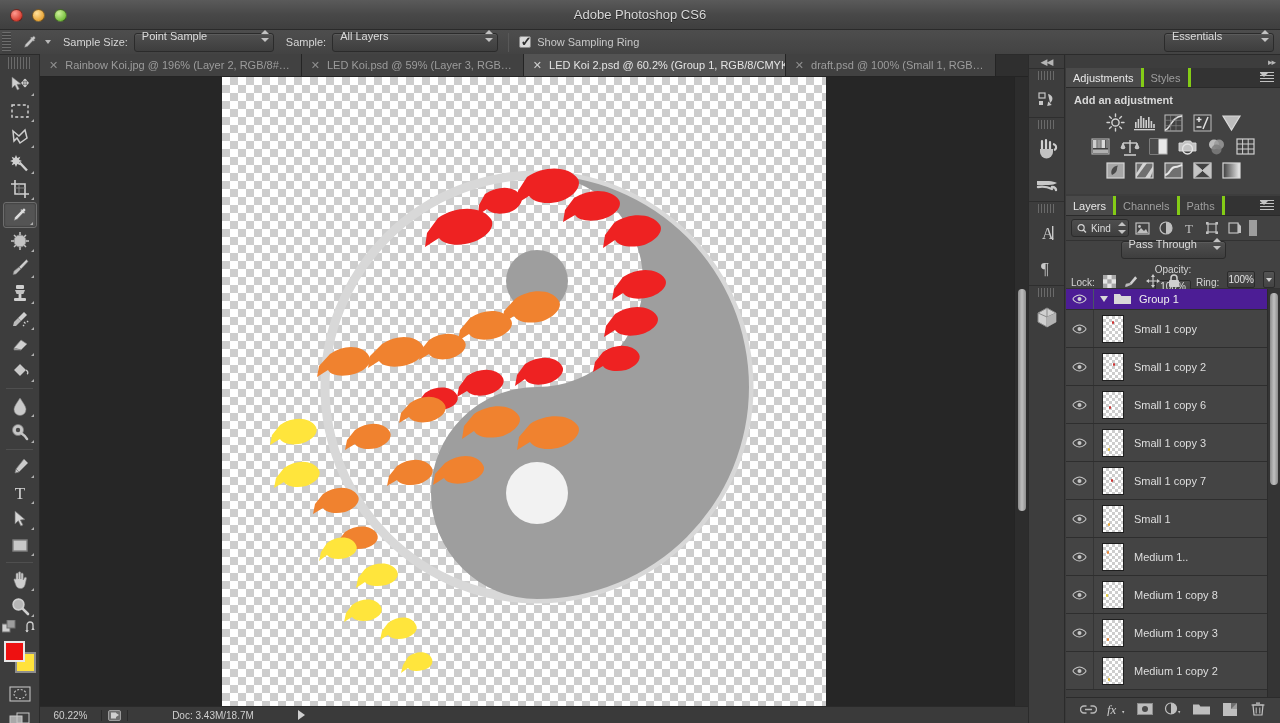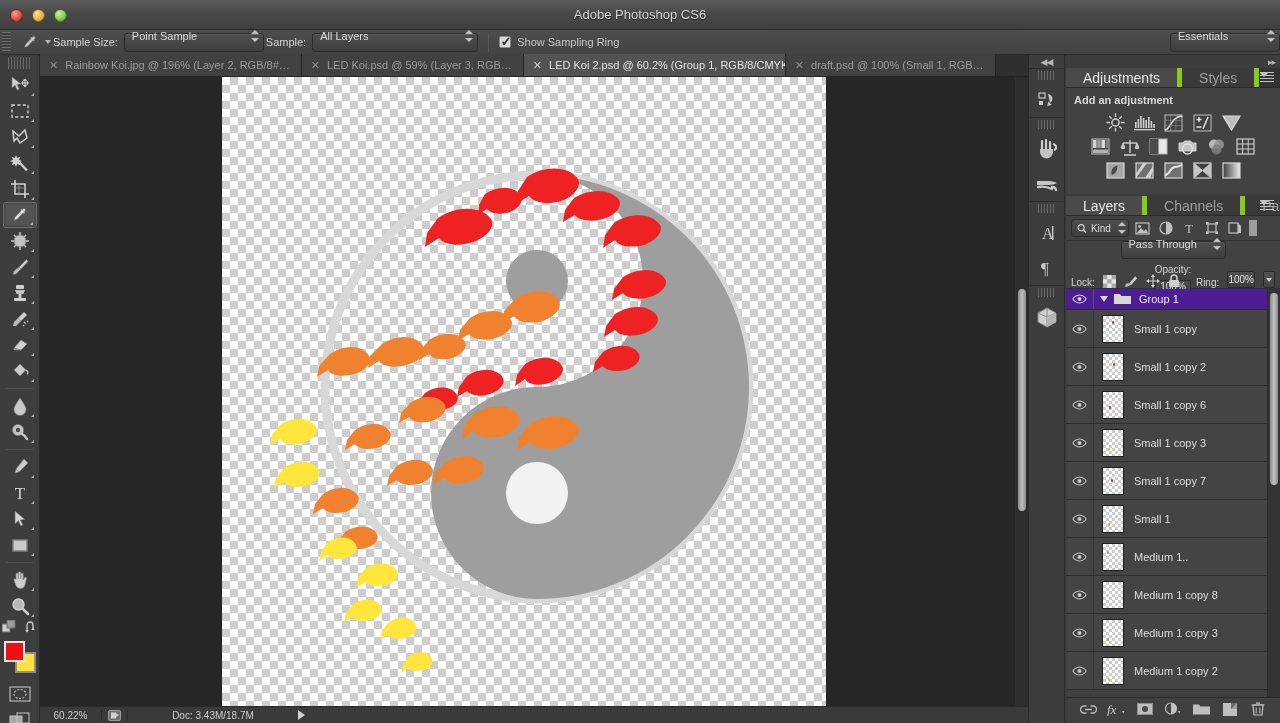--- a/index.html
+++ b/index.html
@@ -34,21 +34,21 @@
     background:linear-gradient(180deg,#4d4d4d,#434343);
     border-bottom:1px solid #2b2b2b;
     display:flex; align-items:center;
   }
   .grip { width:9px; height:21px; margin:0 5px 0 2px;
     background:repeating-linear-gradient(180deg,#6d6d6d 0 1px,#3f3f3f 1px 3px);
     border-radius:1px; }
   .tool-preview { width:26px; height:22px; display:flex; align-items:center; justify-content:center; }
   .tiny-caret { width:0;height:0;border-left:3px solid transparent;border-right:3px solid transparent;
     border-top:4px solid #b9b9b9; margin-left:3px; }
-  .opt-label { color:#d6d6d6; font-size:11px; margin:0 6px 0 2px; white-space:nowrap; }
+  .opt-label { color:#d6d6d6; font-size:11px; margin:0 6px 0 12px; white-space:nowrap; }
   .ps-select {
     height:19px; background:linear-gradient(180deg,#4f4f4f,#3e3e3e);
     border:1px solid #2b2b2b; border-radius:3px; color:#dcdcdc;
     display:flex; align-items:center; padding:0 4px 12px 7px; position:relative;
     font-size:11px; box-shadow:inset 0 1px 0 rgba(255,255,255,.08);
   }
   .ps-select .val { flex:1; white-space:nowrap; overflow:hidden; }
   .updown { width:9px; height:14px; margin-left:6px; position:relative; }
   .updown:before,.updown:after{content:"";position:absolute;left:1px;width:0;height:0;
     border-left:4px solid transparent;border-right:4px solid transparent;}
@@ -147,22 +147,22 @@
   .dock-btn { height:35px; display:flex; align-items:center; justify-content:center; }
 
   
   .rightpanel { position:absolute; left:1066px; top:55px; width:214px; height:668px; background:#3d3d3d; }
   .panel-collapse { height:13px; display:flex; align-items:center; justify-content:flex-end;
     padding-right:5px; color:#b5b5b5; font-size:9px; letter-spacing:-1px; }
   .panel-tabs {
     height:20px; display:flex; align-items:stretch; background:#333333;
     border-bottom:1px solid #2a2a2a; position:relative;
   }
-  .ptab { padding:0 17px; display:flex; align-items:center; font-size:14px;
-    color:#9e9e9e; background:#3a3a3a; border-right:5px solid #84cc16; }
+  .ptab { padding:0 7px; display:flex; align-items:center; font-size:11px;
+    color:#9e9e9e; background:#3a3a3a; border-right:3px solid #84cc16; }
   .ptab.active { background:#4a4a4a; color:#e8e8e8; }
   .panel-menu { position:absolute; right:6px; top:4px; width:14px; height:11px; }
   .panel-menu span { display:block; height:1px; background:#c2c2c2; margin-bottom:2px; }
   .panel-menu span:nth-child(1){ width:9px; margin-left:5px;}
   .panel-menu span:nth-child(2){ width:14px;}
   .panel-menu span:nth-child(3){ width:14px;}
   .panel-menu span:nth-child(4){ width:14px;}
   .panel-menu .mtri { position:absolute; left:0; top:1px; width:0;height:0;
     border-left:4px solid transparent;border-right:4px solid transparent;border-top:4px solid #c2c2c2;}
 
@@ -254,21 +254,21 @@
     <div class="ps-select" style="width:166px">
       <span class="val">All Layers</span>
       <span class="updown"></span>
     </div>
     <div class="sep-v"></div>
     <div class="chk-wrap">
       <span class="chkbox checked"></span>
       <span>Show Sampling Ring</span>
     </div>
     <div style="flex:1"></div>
-    <div class="ps-select" style="width:110px;">
+    <div class="ps-select" style="width:110px;margin-right:6px;">
       <span class="val">Essentials</span>
       <span class="updown"></span>
     </div>
   </div>
 
   <div class="toolpanel">
     <div class="toolgrip"></div>
 
     <div class="tool">
       <svg width="20" height="18" viewBox="0 0 20 18">

